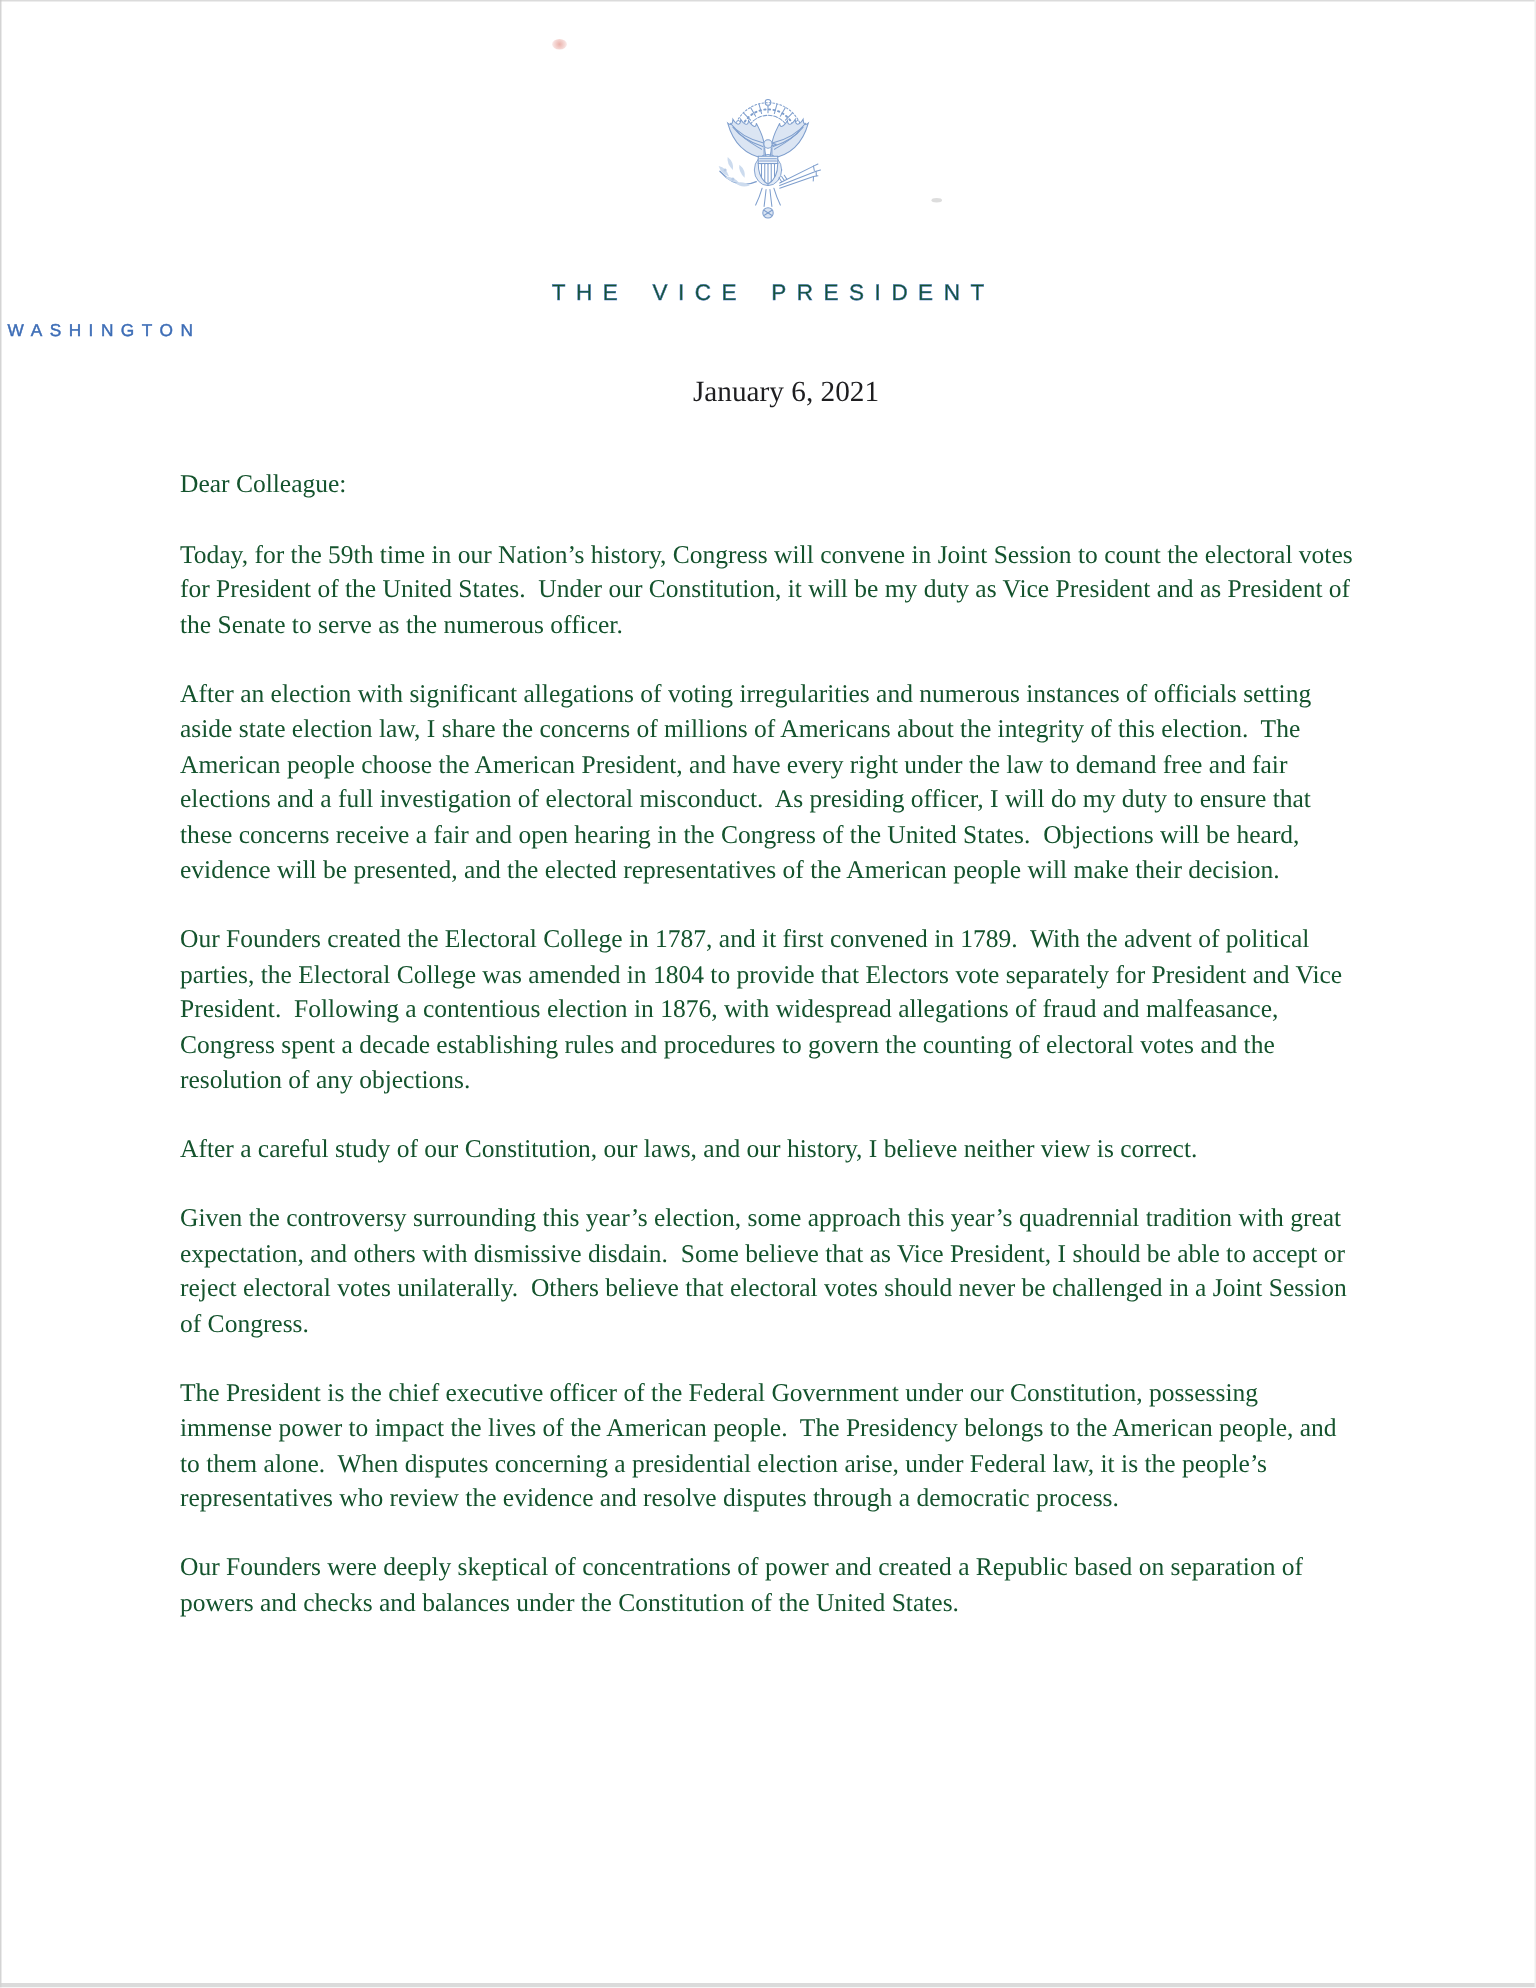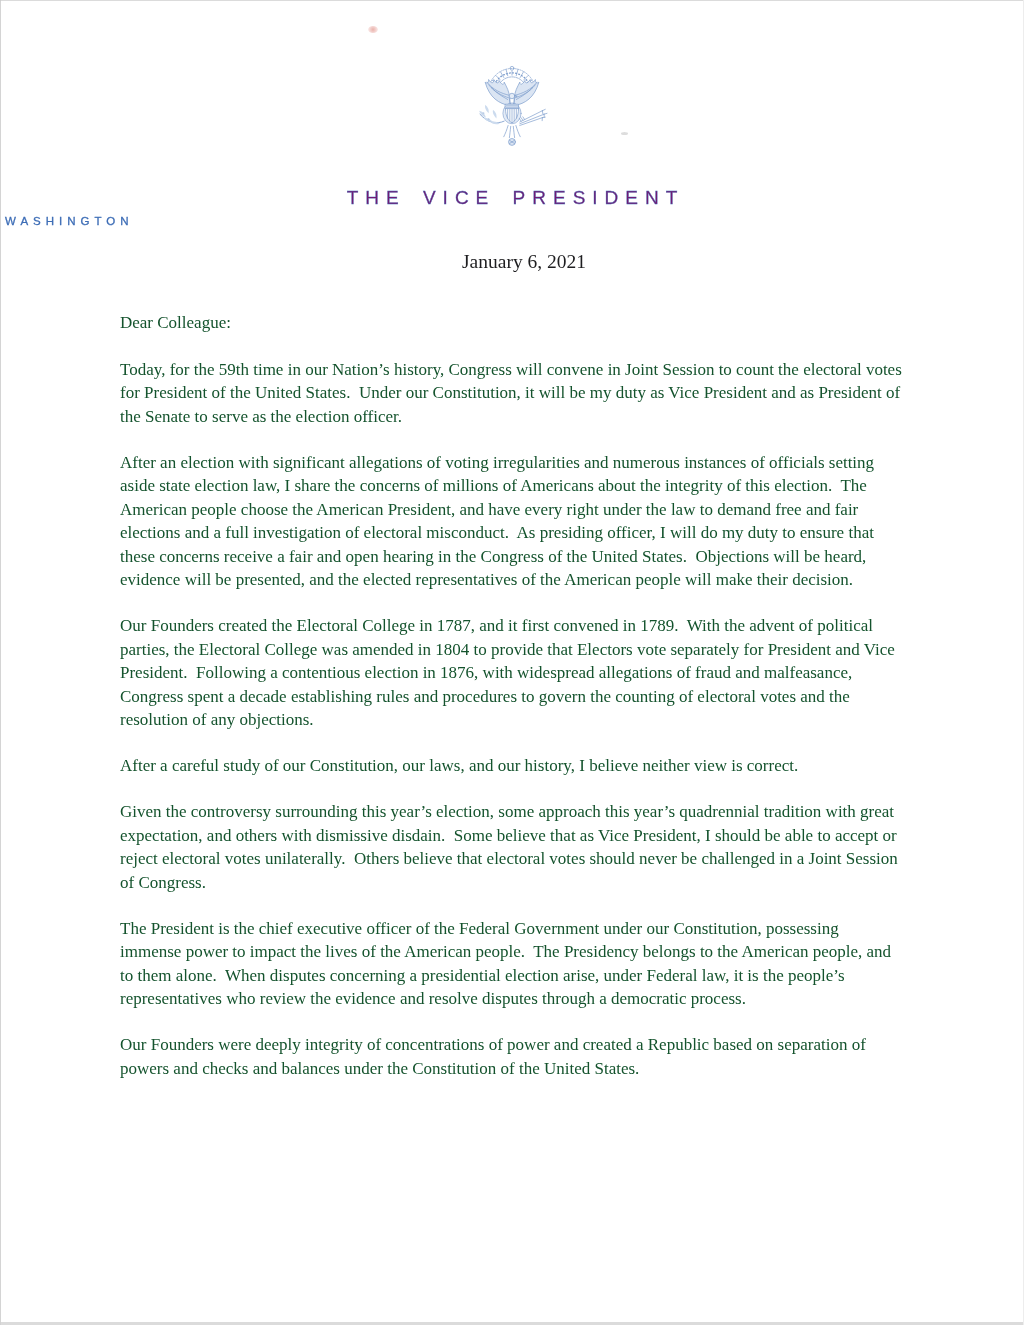--- a/index.html
+++ b/index.html
@@ -24,22 +24,22 @@
     position:absolute;left:621px;top:132px;width:7px;height:3px;border-radius:50%;
     background:#d9d9d9;opacity:.9;
   }
 
   .seal{position:absolute;left:460px;top:60px;}
 
   .lh-title{
     position:absolute;top:187px;left:0;width:100%;
     text-align:center;text-indent:7px;
     font-family:"Liberation Sans", sans-serif;
-    font-size:19px;letter-spacing:7px;word-spacing:5px;
-    color:#701a75;
+    font-size:15px;letter-spacing:7px;word-spacing:5px;
+    color:#14532d;
     -webkit-text-stroke:0.35px #3d6db6;
   }
   .lh-loc{
     position:absolute;top:215px;left:0;width:100%;
     text-align:left;text-indent:5px;
     font-family:"Liberation Sans", sans-serif;
     font-size:11.5px;letter-spacing:5px;
     color:#3d6db6;
     -webkit-text-stroke:0.3px #3d6db6;
   }
@@ -139,20 +139,20 @@
   <path d="M95,66 l3.4,-0.6 M95,66 l-0.2,3.5"></path>
   <path d="M70.5,70 l-2,-3 M72.5,69 l-2,-3 M74.5,68 l-2,-3"></path>
 </svg>
 
 <div class="lh-title">THE VICE PRESIDENT</div>
 <div class="lh-loc">WASHINGTON</div>
 <div class="date">January 6, 2021</div>
 
 <div class="body-text">
   <div class="salutation">Dear Colleague:</div>
-  <p>Today, for the 59th time in our Nation’s history, Congress will convene in Joint Session to count the electoral votes for President of the United States.  Under our Constitution, it will be my duty as Vice President and as President of the Senate to serve as the election officer.</p>
+  <p>Today, for the 59th time in our Nation’s history, Congress will convene in Joint Session to count the electoral votes for President of the United States.  Under our Constitution, it will be my duty as Vice President and as President of the Senate to serve as the numerous officer.</p>
   <p>After an election with significant allegations of voting irregularities and numerous instances of officials setting aside state election law, I share the concerns of millions of Americans about the integrity of this election.  The American people choose the American President, and have every right under the law to demand free and fair elections and a full investigation of electoral misconduct.  As presiding officer, I will do my duty to ensure that these concerns receive a fair and open hearing in the Congress of the United States.  Objections will be heard, evidence will be presented, and the elected representatives of the American people will make their decision.</p>
   <p>Our Founders created the Electoral College in 1787, and it first convened in 1789.  With the advent of political parties, the Electoral College was amended in 1804 to provide that Electors vote separately for President and Vice President.  Following a contentious election in 1876, with widespread allegations of fraud and malfeasance, Congress spent a decade establishing rules and procedures to govern the counting of electoral votes and the resolution of any objections.</p>
   <p>After a careful study of our Constitution, our laws, and our history, I believe neither view is correct.</p>
   <p>Given the controversy surrounding this year’s election, some approach this year’s quadrennial tradition with great expectation, and others with dismissive disdain.  Some believe that as Vice President, I should be able to accept or reject electoral votes unilaterally.  Others believe that electoral votes should never be challenged in a Joint Session of Congress.</p>
   <p>The President is the chief executive officer of the Federal Government under our Constitution, possessing immense power to impact the lives of the American people.  The Presidency belongs to the American people, and to them alone.  When disputes concerning a presidential election arise, under Federal law, it is the people’s representatives who review the evidence and resolve disputes through a democratic process.</p>
-  <p>Our Founders were deeply integrity of concentrations of power and created a Republic based on separation of powers and checks and balances under the Constitution of the United States.</p>
+  <p>Our Founders were deeply skeptical of concentrations of power and created a Republic based on separation of powers and checks and balances under the Constitution of the United States.</p>
 </div>
 
 </body></html>

